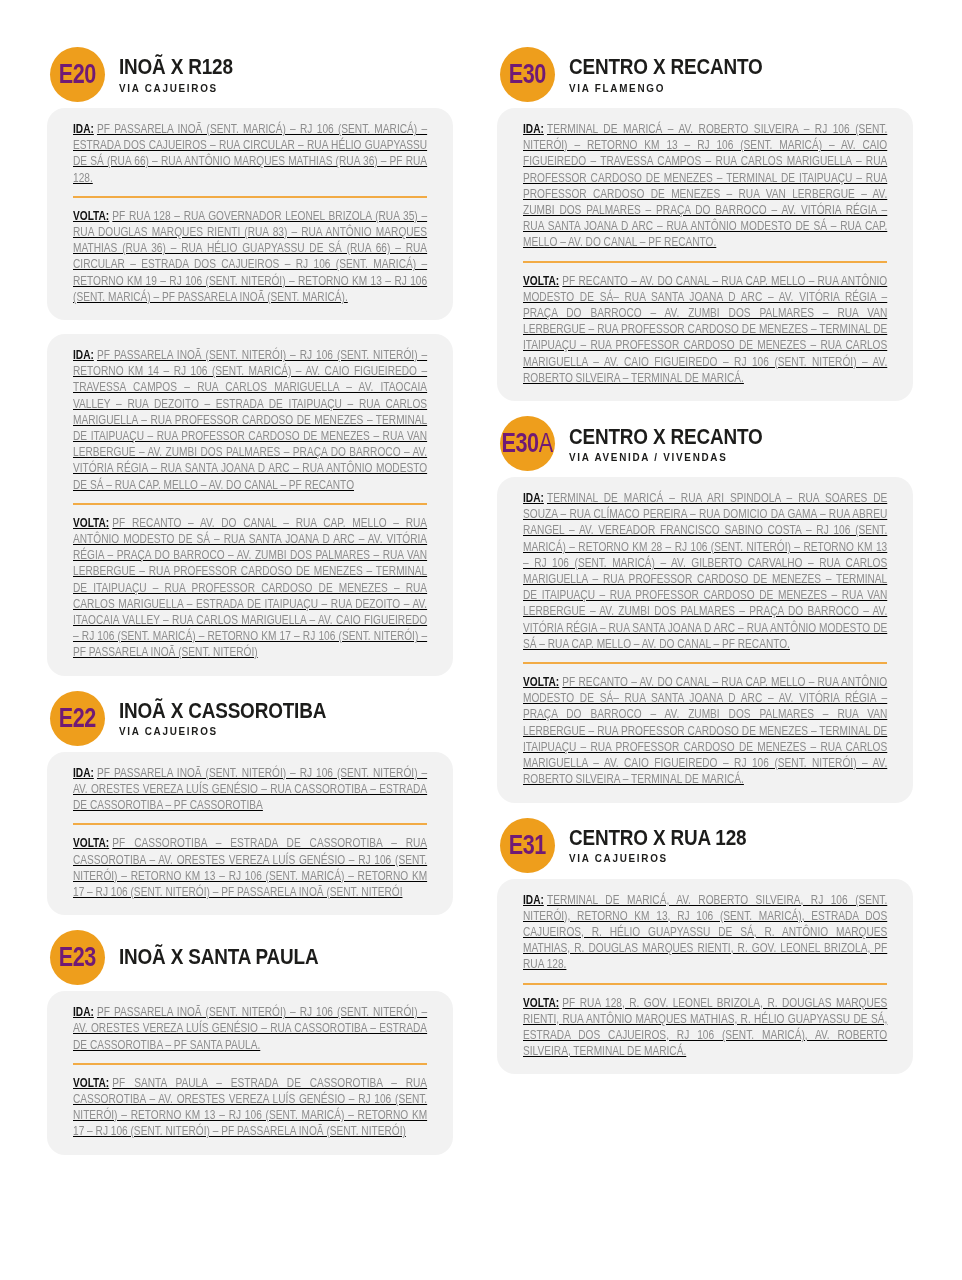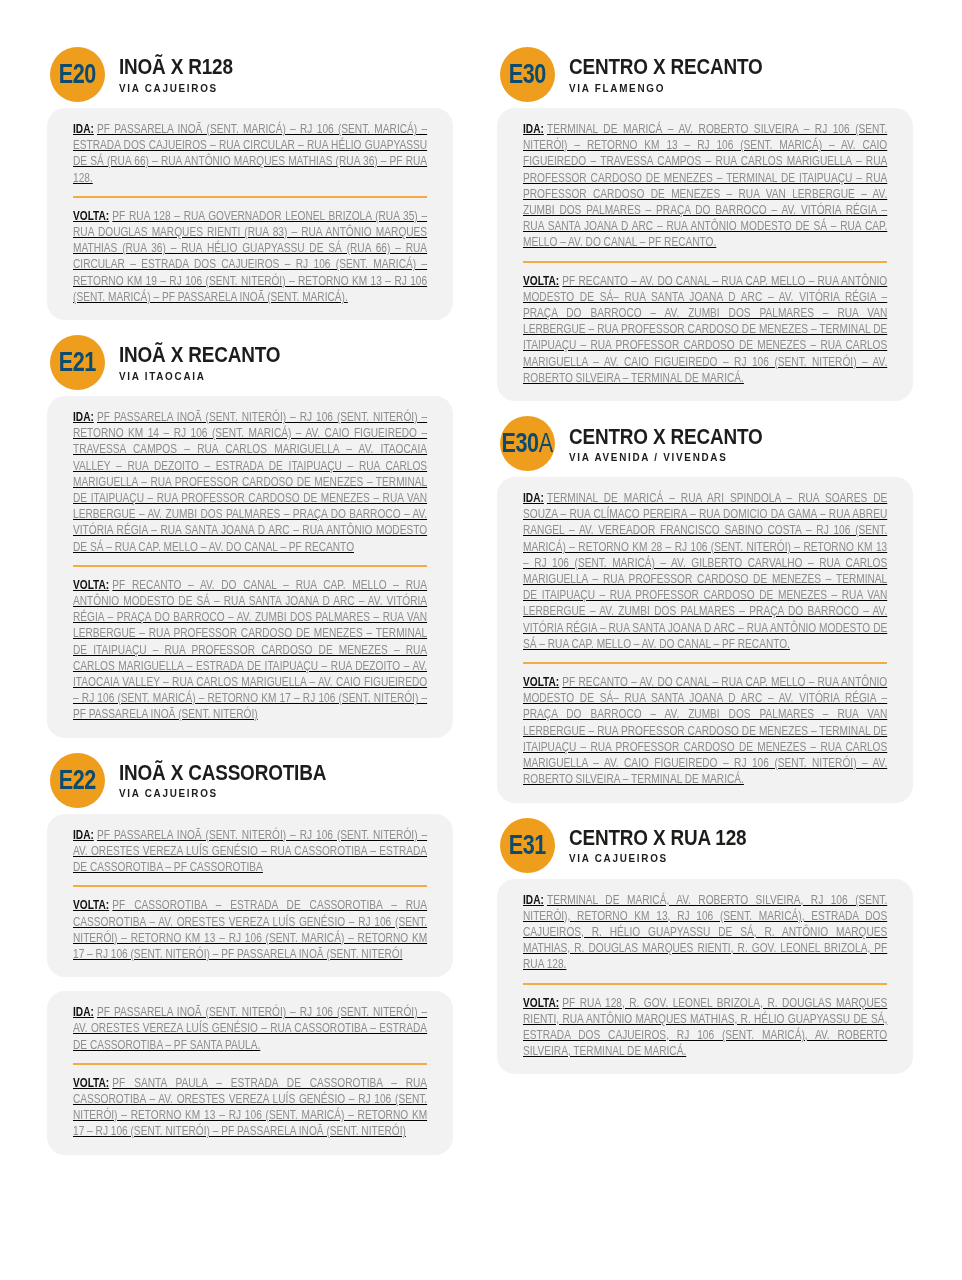--- a/index.html
+++ b/index.html
@@ -27,21 +27,21 @@
     align-items: center;
     gap: 14px;
     margin-bottom: 5px;
     padding-left: 3px;
     min-height: 57px;
   }
   .badge {
     width: 55px; height: 55px;
     border-radius: 50%;
     background: #EE9E1C;
-    color: #0c4a6e;
+    color: #701a75;
     display: flex;
     align-items: center;
     justify-content: center;
     flex: 0 0 55px;
   }
   .badge-label {
     font-weight: bold;
     font-size: 27px;
     white-space: nowrap;
     transform: scaleX(0.8);
@@ -113,29 +113,20 @@
         </div>
       </div>
       <div class="card">
         <p class="txt"><span class="lbl">IDA:</span><span>PF PASSARELA INOÃ (SENT. MARICÁ) – RJ 106 (SENT. MARICÁ) – ESTRADA DOS CAJUEIROS – RUA CIRCULAR – RUA HÉLIO GUAPYASSU DE SÁ (RUA 66) – RUA ANTÔNIO MARQUES MATHIAS (RUA 36) – PF RUA 128.</span></p>
         <hr class="divider">
         <p class="txt"><span class="lbl">VOLTA:</span><span>PF RUA 128 – RUA GOVERNADOR LEONEL BRIZOLA (RUA 35) – RUA DOUGLAS MARQUES RIENTI (RUA 83) – RUA ANTÔNIO MARQUES MATHIAS (RUA 36) – RUA HÉLIO GUAPYASSU DE SÁ (RUA 66) – RUA CIRCULAR – ESTRADA DOS CAJUEIROS – RJ 106 (SENT. MARICÁ) – RETORNO KM 19 – RJ 106 (SENT. NITERÓI) – RETORNO KM 13 – RJ 106 (SENT. MARICÁ) – PF PASSARELA INOÃ (SENT. MARICÁ).</span></p>
       </div>
     </section>
 
     <section class="route">
-      <div class="route-header">
-        <div class="badge">
-          <span class="badge-label"><span>E21</span><span class="suffix"></span></span>
-        </div>
-        <div class="titles">
-          <div class="route-title">INOÃ X RECANTO</div>
-          <div class="route-subtitle">VIA ITAOCAIA</div>
-        </div>
-      </div>
       <div class="card">
         <p class="txt"><span class="lbl">IDA:</span><span>PF PASSARELA INOÃ (SENT. NITERÓI) – RJ 106 (SENT. NITERÓI) – RETORNO KM 14 – RJ 106 (SENT. MARICÁ) – AV. CAIO FIGUEIREDO – TRAVESSA CAMPOS – RUA CARLOS MARIGUELLA – AV. ITAOCAIA VALLEY – RUA DEZOITO – ESTRADA DE ITAIPUAÇU – RUA CARLOS MARIGUELLA – RUA PROFESSOR CARDOSO DE MENEZES – TERMINAL DE ITAIPUAÇU – RUA PROFESSOR CARDOSO DE MENEZES – RUA VAN LERBERGUE – AV. ZUMBI DOS PALMARES – PRAÇA DO BARROCO – AV. VITÓRIA RÉGIA – RUA SANTA JOANA D ARC – RUA ANTÔNIO MODESTO DE SÁ – RUA CAP. MELLO – AV. DO CANAL – PF RECANTO</span></p>
         <hr class="divider">
         <p class="txt"><span class="lbl">VOLTA:</span><span>PF RECANTO – AV. DO CANAL – RUA CAP. MELLO – RUA ANTÔNIO MODESTO DE SÁ – RUA SANTA JOANA D ARC – AV. VITÓRIA RÉGIA – PRAÇA DO BARROCO – AV. ZUMBI DOS PALMARES – RUA VAN LERBERGUE – RUA PROFESSOR CARDOSO DE MENEZES – TERMINAL DE ITAIPUAÇU – RUA PROFESSOR CARDOSO DE MENEZES – RUA CARLOS MARIGUELLA – ESTRADA DE ITAIPUAÇU – RUA DEZOITO – AV. ITAOCAIA VALLEY – RUA CARLOS MARIGUELLA – AV. CAIO FIGUEIREDO – RJ 106 (SENT. MARICÁ) – RETORNO KM 17 – RJ 106 (SENT. NITERÓI) – PF PASSARELA INOÃ (SENT. NITERÓI)</span></p>
       </div>
     </section>
 
     <section class="route">
       <div class="route-header">
         <div class="badge">
@@ -147,20 +138,29 @@
         </div>
       </div>
       <div class="card">
         <p class="txt"><span class="lbl">IDA:</span><span>PF PASSARELA INOÃ (SENT. NITERÓI) – RJ 106 (SENT. NITERÓI) – AV. ORESTES VEREZA LUÍS GENÉSIO – RUA CASSOROTIBA – ESTRADA DE CASSOROTIBA – PF CASSOROTIBA</span></p>
         <hr class="divider">
         <p class="txt"><span class="lbl">VOLTA:</span><span>PF CASSOROTIBA – ESTRADA DE CASSOROTIBA – RUA CASSOROTIBA – AV. ORESTES VEREZA LUÍS GENÉSIO – RJ 106 (SENT. NITERÓI) – RETORNO KM 13 – RJ 106 (SENT. MARICÁ) – RETORNO KM 17 – RJ 106 (SENT. NITERÓI) – PF PASSARELA INOÃ (SENT. NITERÓI</span></p>
       </div>
     </section>
 
     <section class="route">
+      <div class="route-header">
+        <div class="badge">
+          <span class="badge-label"><span>E23</span><span class="suffix"></span></span>
+        </div>
+        <div class="titles">
+          <div class="route-title">INOÃ X SANTA PAULA</div>
+          <div class="route-subtitle"></div>
+        </div>
+      </div>
       <div class="card">
         <p class="txt"><span class="lbl">IDA:</span><span>PF PASSARELA INOÃ (SENT. NITERÓI) – RJ 106 (SENT. NITERÓI) – AV. ORESTES VEREZA LUÍS GENÉSIO – RUA CASSOROTIBA – ESTRADA DE CASSOROTIBA – PF SANTA PAULA.</span></p>
         <hr class="divider">
         <p class="txt"><span class="lbl">VOLTA:</span><span>PF SANTA PAULA – ESTRADA DE CASSOROTIBA – RUA CASSOROTIBA – AV. ORESTES VEREZA LUÍS GENÉSIO – RJ 106 (SENT. NITERÓI) – RETORNO KM 13 – RJ 106 (SENT. MARICÁ) – RETORNO KM 17 – RJ 106 (SENT. NITERÓI) – PF PASSARELA INOÃ (SENT. NITERÓI)</span></p>
       </div>
     </section>
 
   </div>
 
   <div class="col col-right">

